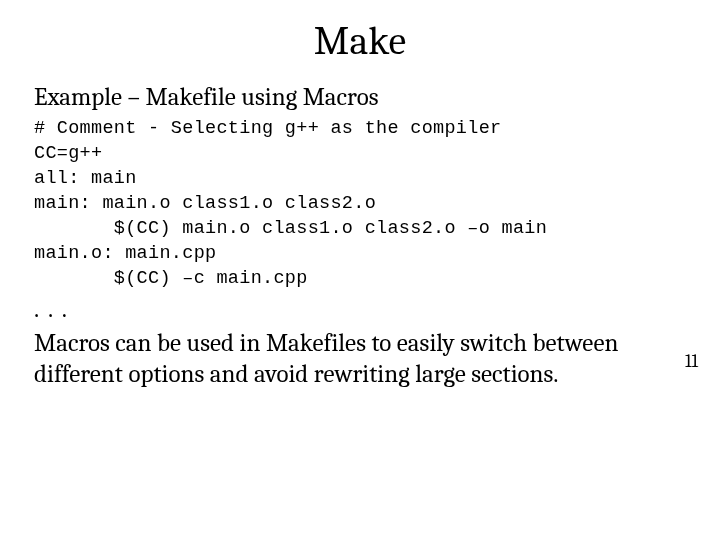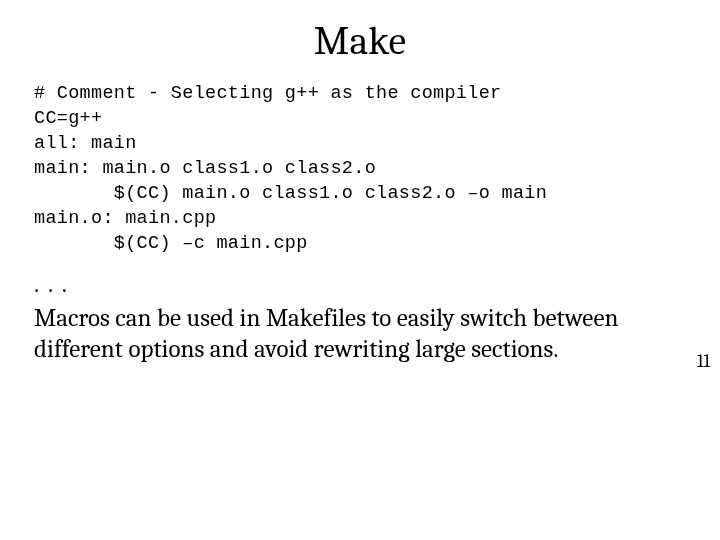--- a/index.html
+++ b/index.html
@@ -28,44 +28,45 @@
     font-size: 25px;
     font-weight: 400;
     margin: 0 0 6px 0;
   }
   .code {
     font-family: 'Courier New', Courier, monospace;
     font-size: 18.5px;
     line-height: 1.35;
     white-space: pre;
     letter-spacing: 0.3px;
-    margin: 0 0 12px 0;
+    margin: 0 0 2px 0;
   }
   .ellipsis {
     font-size: 25px;
     margin: 0 0 4px 0;
     letter-spacing: 2px;
   }
   .body {
     font-size: 25px;
     line-height: 1.25;
     margin: 0;
   }
   .pagenum {
     position: absolute;
     bottom: 16px;
-    right: 10px;
+    right: 22px;
     font-size: 18px;
   }
 </style>
 </head>
 <body>
 
 <div class="slide">
   <h1 class="title">Make</h1>
+  <div class="subtitle">Example – Makefile using Macros</div>
   <div class="code"># Comment - Selecting g++ as the compiler
 CC=g++
 all: main
 main: main.o class1.o class2.o
        $(CC) main.o class1.o class2.o –o main
 main.o: main.cpp
        $(CC) –c main.cpp</div>
   <div class="ellipsis">. . .</div>
   <p class="body">Macros can be used in Makefiles to easily switch between different options and avoid rewriting large sections.</p>
   <div class="pagenum">11</div>

